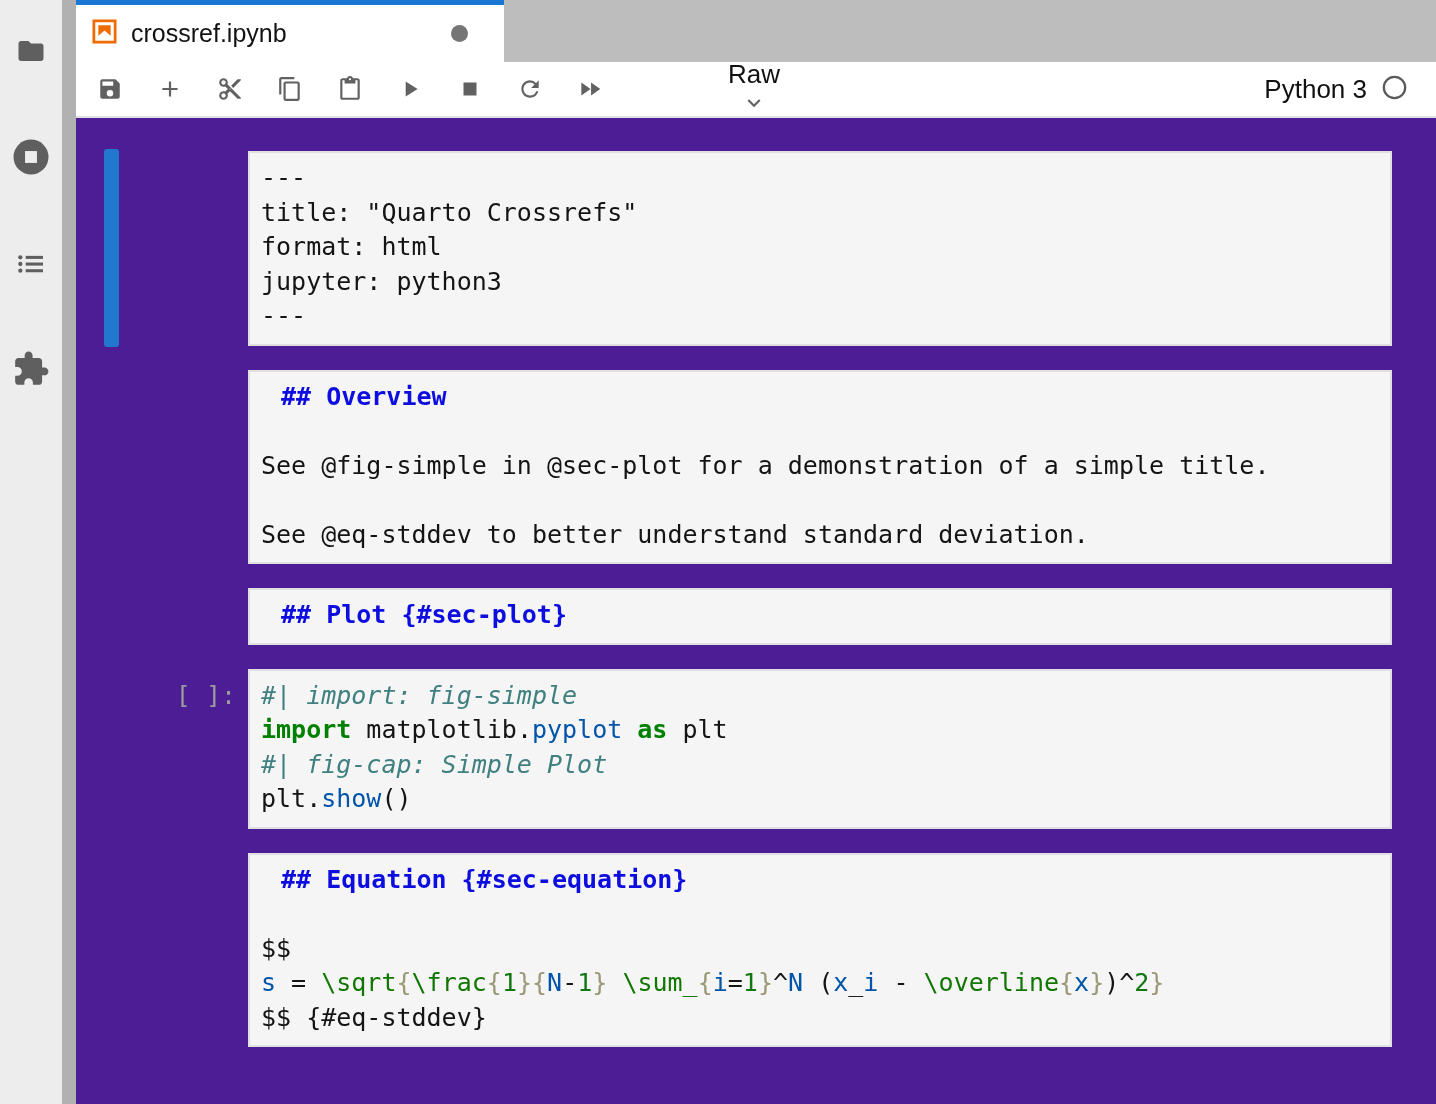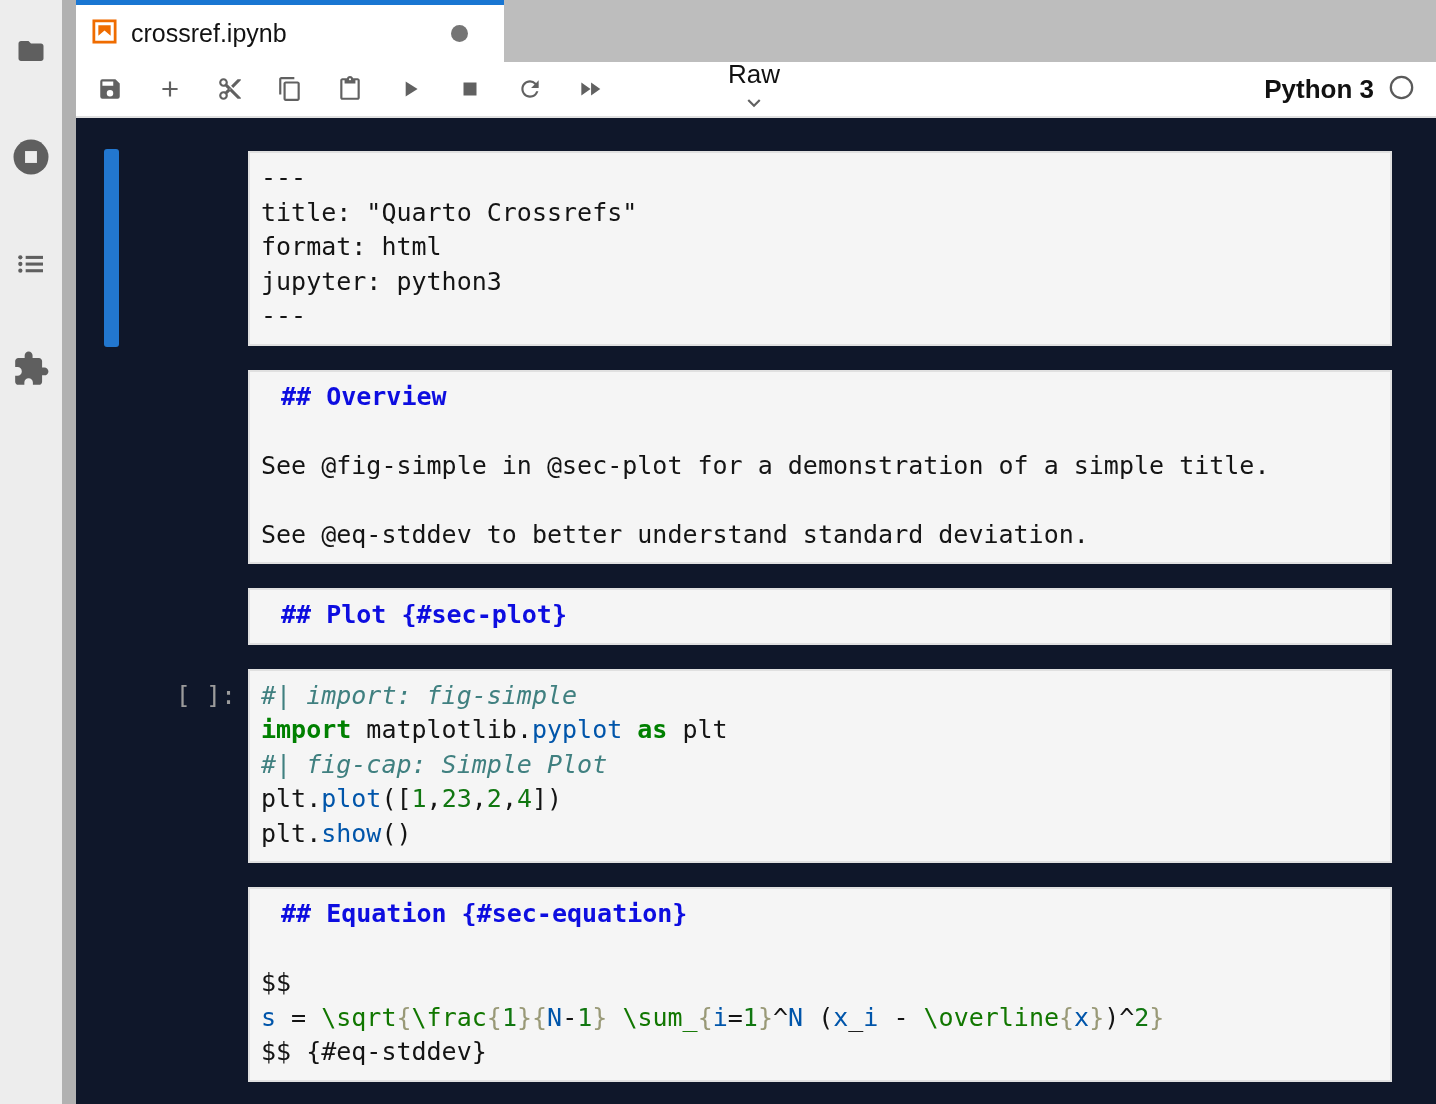--- a/index.html
+++ b/index.html
@@ -11,21 +11,21 @@
   }
   .app { position:relative; width:1436px; height:1104px; overflow:hidden; background:#ffffff; }
 
   
   .sidebar { position:absolute; left:0; top:0; width:62px; height:1104px; background:#ededed; }
   .sidebar-item { position:absolute; left:0; width:62px; display:flex; justify-content:center; cursor:pointer; }
   .sidebar-item svg { fill:#5f5f5f; }
   .splitter { position:absolute; left:62px; top:0; width:14px; height:1104px; background:#b1b1b1; }
 
   
-  .main { position:absolute; left:76px; top:0; width:1360px; height:1104px; background:#0f172a; }
+  .main { position:absolute; left:76px; top:0; width:1360px; height:1104px; background:#4c1d95; }
 
   .tabbar { position:relative; height:62px; background:#bdbdbd; }
   .tab {
     position:absolute; left:0; top:0; width:428px; height:62px;
     background:#ffffff; border-top:5px solid #1976d2;
     display:flex; align-items:center; padding:0 14px; cursor:pointer;
   }
   .tab-title { font-size:25px; color:#121212; margin-left:12px; white-space:nowrap; }
   .dirty-dot { margin-left:auto; margin-right:22px; width:17px; height:17px; border-radius:50%; background:#757575; }
 
@@ -34,21 +34,21 @@
     display:flex; align-items:center; padding-left:21px;
   }
   .tbtn { width:26px; height:26px; margin-right:34px; padding:0; border:none; background:none; cursor:pointer; flex:none; }
   .tbtn svg { display:block; fill:#616161; width:26px; height:26px; }
   .celltype {
     display:flex; align-items:center; justify-content:space-between;
     width:162px; margin-left:36px; cursor:pointer;flex-direction:column;
   }
   .celltype-label { font-size:26px; color:#111; }
   .celltype svg { fill:#616161; width:26px; height:26px; }
-  .kernel { margin-left:auto; display:flex; align-items:flex-start; padding-right:21px; cursor:pointer;font-weight:bold; }
+  .kernel { margin-left:auto; display:flex; align-items:flex-start; padding-right:28px; cursor:pointer; }
   .kernel-name { font-size:26px; color:#111; margin-right:14px; }
 
   
   .notebook { padding-top:33px; }
   .cell-row { position:relative; display:flex; margin-bottom:24px; }
   .collapser {
     position:absolute; left:28px; top:-2px; bottom:-1px; width:15px;
     border-radius:3px; background:#2277cf; cursor:pointer;
   }
   .gutter {
@@ -229,21 +229,20 @@
             <div class="cell-input">
               <div class="cm-line"><span class="tok-hd">## Plot {#sec-plot}</span></div>
             </div>
           </div>
           <div class="cell-row">
             <div class="gutter">[ ]:</div>
             <div class="cell-input">
               <div class="cm-line"><span class="tok-cm">#| import: fig-simple</span></div>
               <div class="cm-line"><span class="tok-kw">import</span><span class="tok-t"> matplotlib.</span><span class="tok-pr">pyplot</span><span class="tok-t"> </span><span class="tok-kw">as</span><span class="tok-t"> plt</span></div>
               <div class="cm-line"><span class="tok-cm">#| fig-cap: Simple Plot</span></div>
-              <div class="cm-line"><span class="tok-t">plt.</span><span class="tok-pr">plot</span><span class="tok-t">([</span><span class="tok-nb">1</span><span class="tok-t">,</span><span class="tok-nb">23</span><span class="tok-t">,</span><span class="tok-nb">2</span><span class="tok-t">,</span><span class="tok-nb">4</span><span class="tok-t">])</span></div>
               <div class="cm-line"><span class="tok-t">plt.</span><span class="tok-pr">show</span><span class="tok-t">()</span></div>
             </div>
           </div>
           <div class="cell-row">
             <div class="gutter"></div>
             <div class="cell-input">
               <div class="cm-line"><span class="tok-hd">## Equation {#sec-equation}</span></div>
               <div class="cm-line">&nbsp;</div>
               <div class="cm-line"><span class="tok-t">$$</span></div>
               <div class="cm-line"><span class="tok-v2">s</span><span class="tok-t"> = </span><span class="tok-tg">\sqrt</span><span class="tok-br">{</span><span class="tok-tg">\frac</span><span class="tok-br">{</span><span class="tok-nb">1</span><span class="tok-br">}</span><span class="tok-br">{</span><span class="tok-v2">N</span><span class="tok-t">-</span><span class="tok-nb">1</span><span class="tok-br">}</span><span class="tok-t"> </span><span class="tok-tg">\sum_</span><span class="tok-br">{</span><span class="tok-v2">i</span><span class="tok-t">=</span><span class="tok-nb">1</span><span class="tok-br">}</span><span class="tok-t">^</span><span class="tok-v2">N</span><span class="tok-t"> (</span><span class="tok-v2">x</span><span class="tok-t">_</span><span class="tok-v2">i</span><span class="tok-t"> - </span><span class="tok-tg">\overline</span><span class="tok-br">{</span><span class="tok-v2">x</span><span class="tok-br">}</span><span class="tok-t">)^</span><span class="tok-nb">2</span><span class="tok-br">}</span></div>

